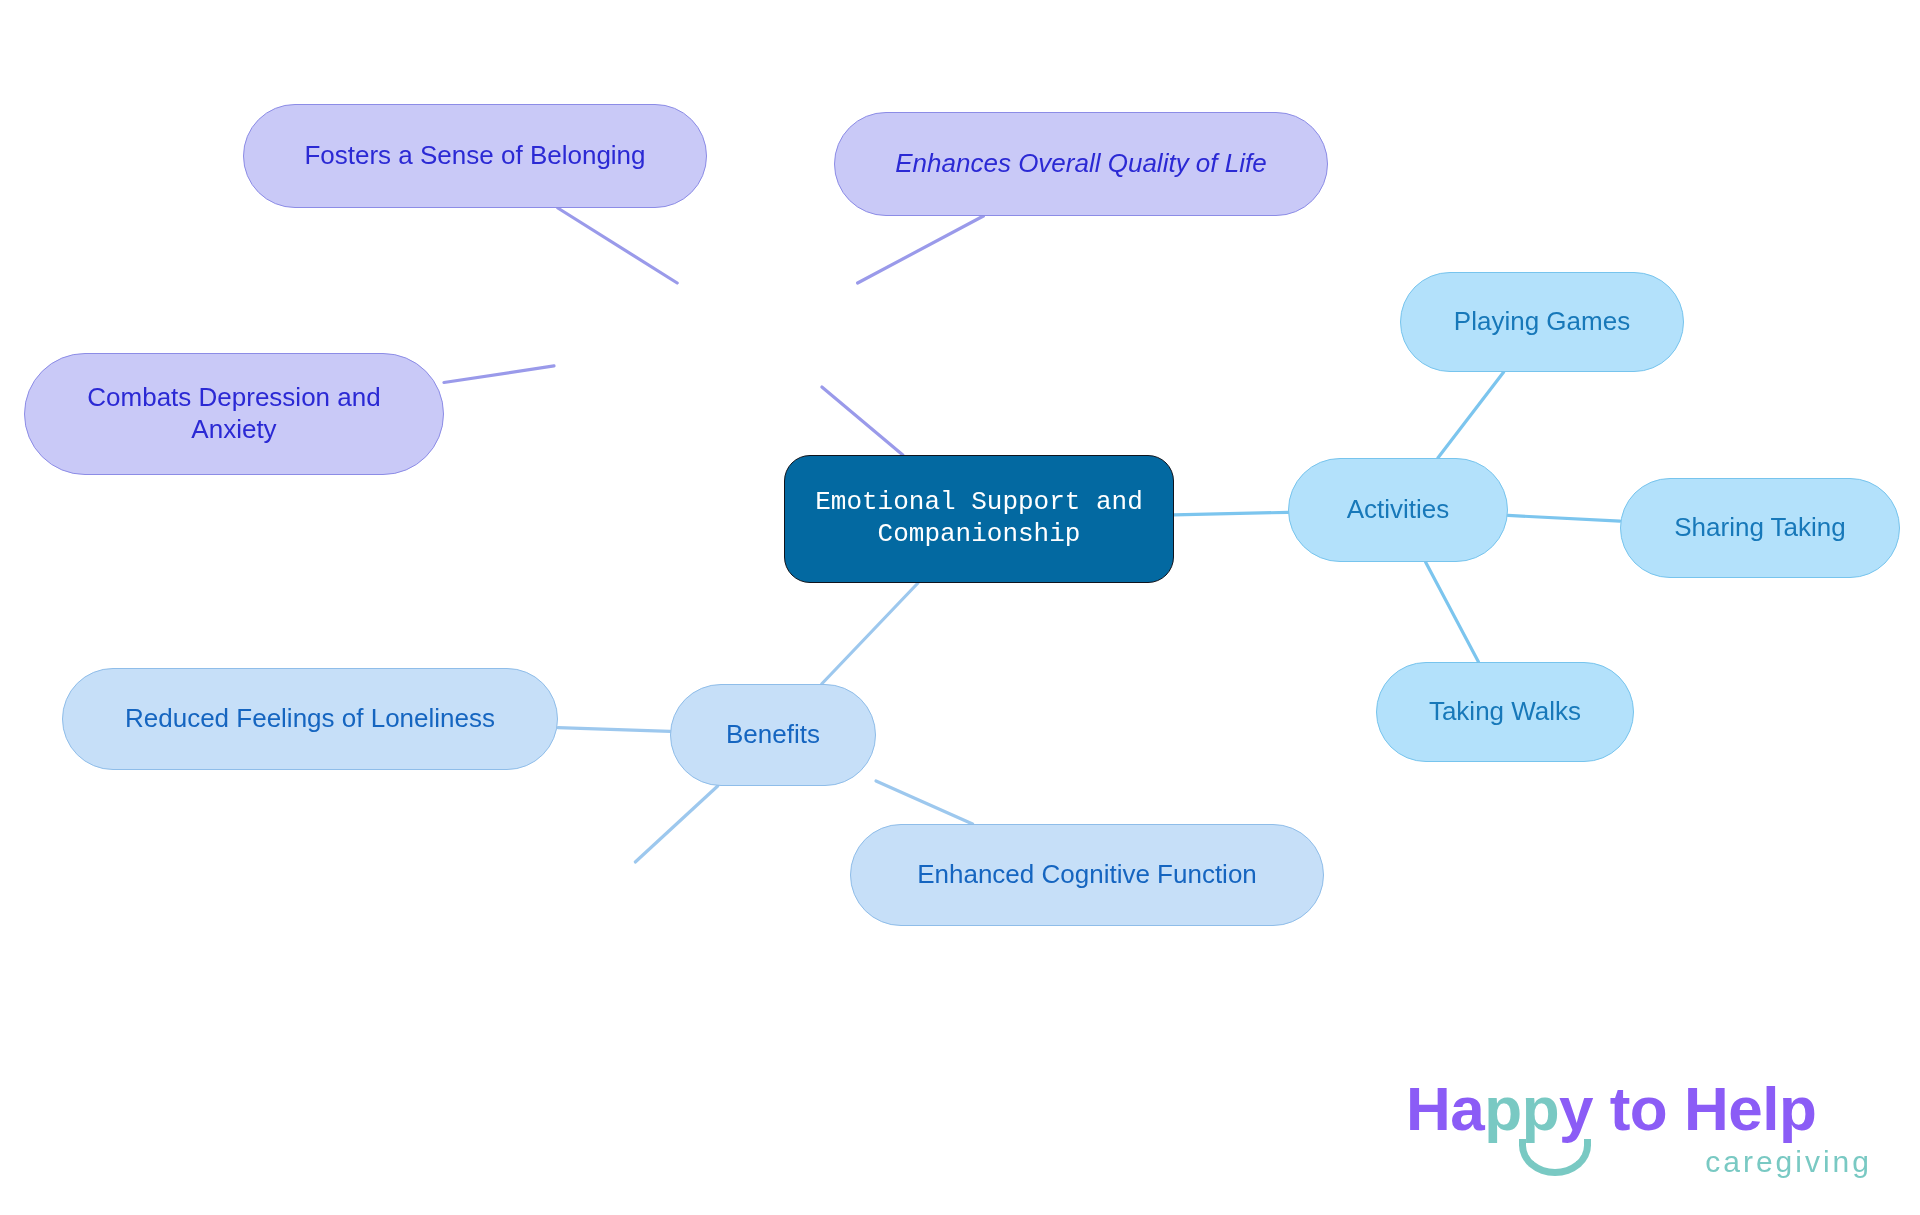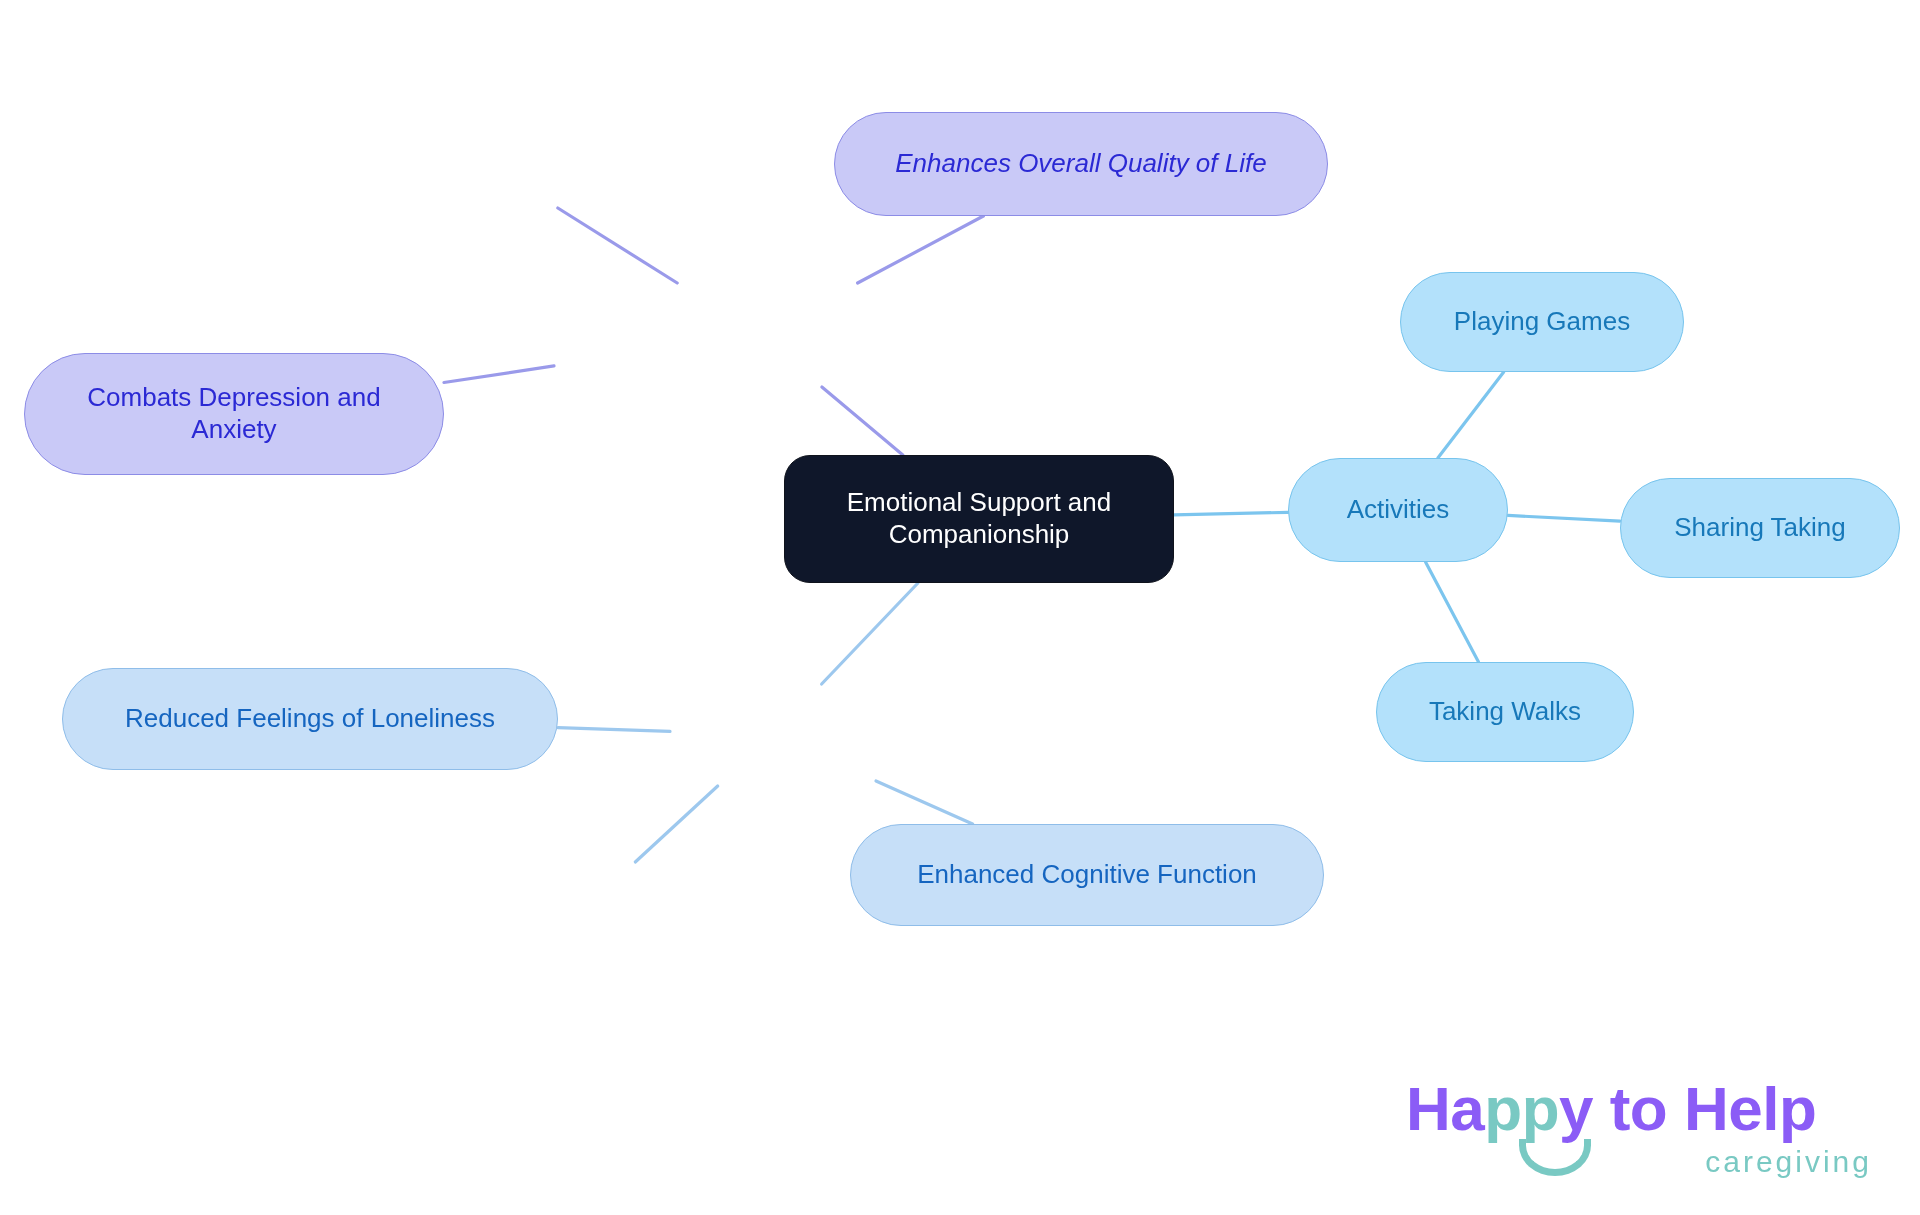--- a/index.html
+++ b/index.html
@@ -34,25 +34,26 @@
     display: flex;
     align-items: center;
     justify-content: center;
     text-align: center;
     border-radius: 999px;
     line-height: 1.22;
     white-space: pre-line;
     padding: 0 18px;
   }
   .node.central {
-    background: #0f172a;
+    background: #0369a1;
     color: #ffffff;
     border: 1px solid #0f131c;
     border-radius: 26px;
     font-size: 26px;
+    font-family: Liberation Mono, monospace;
   }
   .node.purple {
     background: #c9c9f7;
     border: 1.6px solid #8c8ce6;
     color: #2b29d4;
     font-size: 26px;
   }
   .node.branch-purple {
     background: #c9c9f7;
     border: 1.6px solid #8c8ce6;
@@ -128,29 +129,31 @@
       <line x1="1425.5445544554455" y1="562" x2="1478.5148514851485" y2="662" stroke="#7cc5ee" stroke-width="3.2" stroke-linecap="round"></line>
       <line x1="917.9629629629629" y1="583" x2="821.6388888888889" y2="684" stroke="#9dc8ee" stroke-width="3.2" stroke-linecap="round"></line>
       <line x1="670" y1="731.4406047516198" x2="558" y2="727.5701943844492" stroke="#9dc8ee" stroke-width="3.2" stroke-linecap="round"></line>
       <line x1="717.7022471910112" y1="786" x2="635.2977528089888" y2="862" stroke="#9dc8ee" stroke-width="3.2" stroke-linecap="round"></line>
       <line x1="876" y1="780.9235668789809" x2="972.6142857142858" y2="824" stroke="#9dc8ee" stroke-width="3.2" stroke-linecap="round"></line>
     </svg>
 
   <div class="node central" style="left: 784px; top: 455px; width: 390px; height: 128px;">Emotional Support and
 Companionship</div>
 
+  <div class="node purple" style="left: 243px; top: 104px; width: 464px; height: 104px;">Fosters a Sense of Belonging</div>
   <div class="node purple" style="left: 834px; top: 112px; width: 494px; height: 104px; font-style: italic;">Enhances Overall Quality of Life</div>
   <div class="node purple" style="left: 24px; top: 353px; width: 420px; height: 122px;">Combats Depression and
 Anxiety</div>
 
   <div class="node blue-dark" style="left: 1288px; top: 458px; width: 220px; height: 104px;">Activities</div>
   <div class="node blue-dark" style="left: 1400px; top: 272px; width: 284px; height: 100px;">Playing Games</div>
   <div class="node blue-dark" style="left: 1620px; top: 478px; width: 280px; height: 100px;">Sharing Taking</div>
   <div class="node blue-dark" style="left: 1376px; top: 662px; width: 258px; height: 100px;">Taking Walks</div>
 
+  <div class="node blue-light" style="left: 670px; top: 684px; width: 206px; height: 102px;">Benefits</div>
   <div class="node blue-light" style="left: 62px; top: 668px; width: 496px; height: 102px;">Reduced Feelings of Loneliness</div>
   <div class="node blue-light" style="left: 850px; top: 824px; width: 474px; height: 102px;">Enhanced Cognitive Function</div>
 
   <div id="logo">
     <div class="logo-wordmark"><span class="logo-coral">Ha</span><span class="logo-teal">pp</span><span class="logo-coral">y to Help</span></div>
     <div class="logo-smile"></div>
     <div class="logo-sub">caregiving</div>
   </div>
 
 </div>

